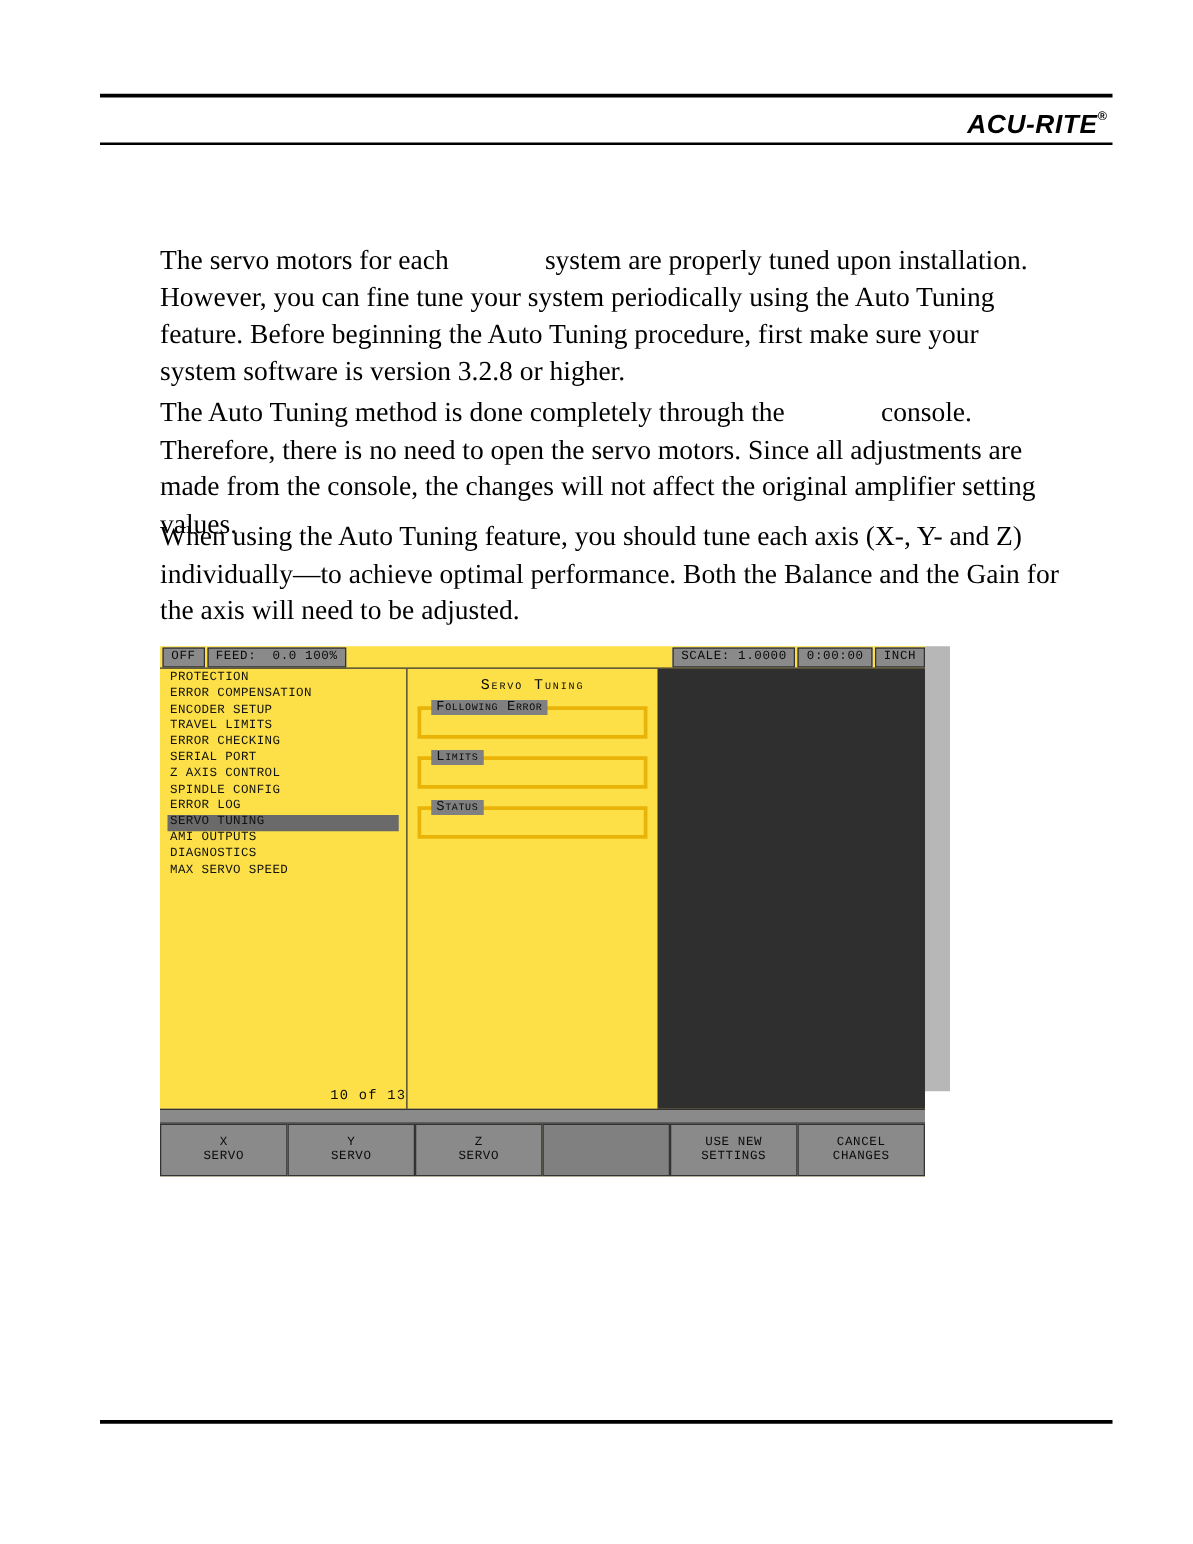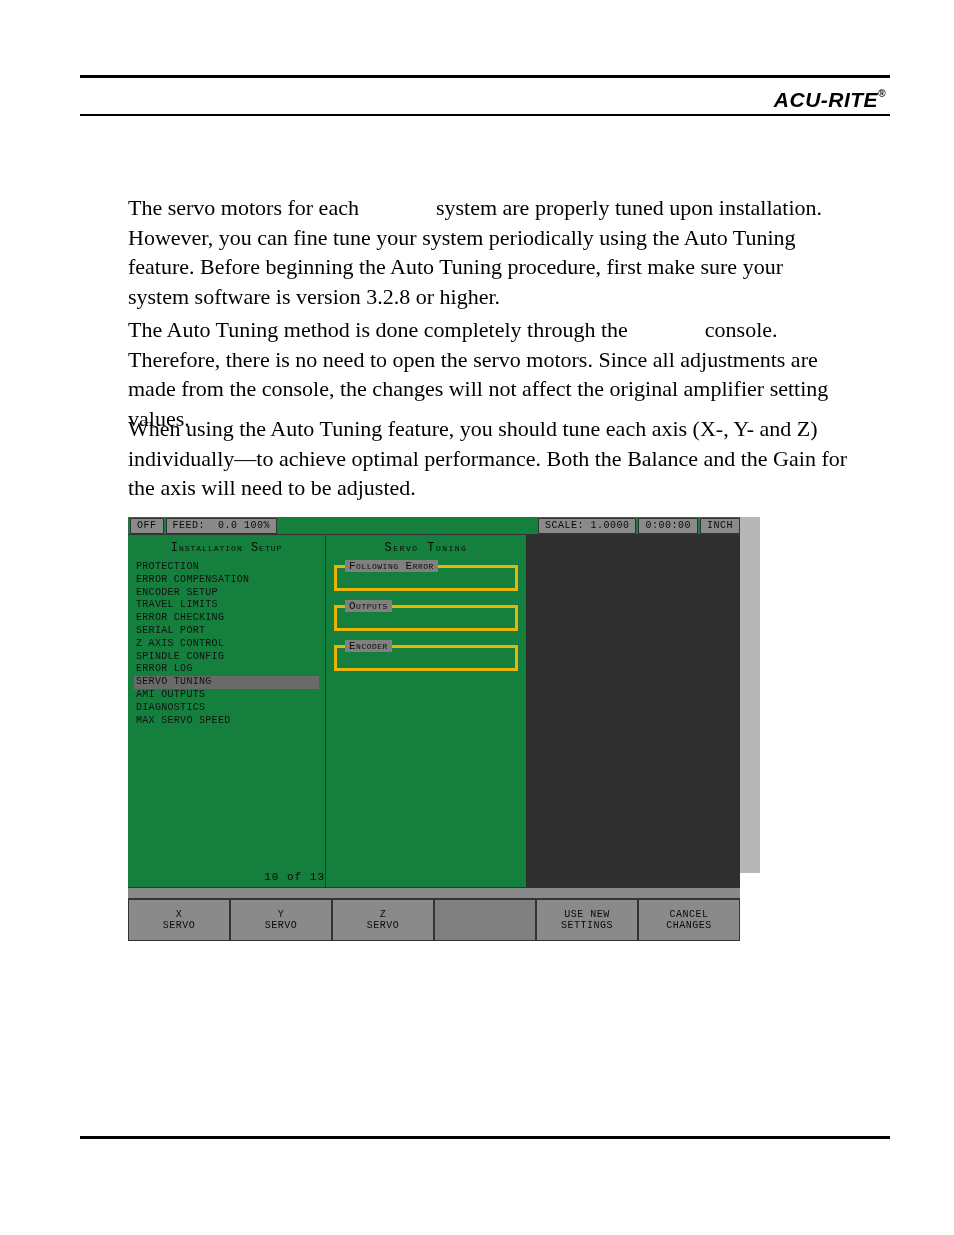--- a/index.html
+++ b/index.html
@@ -9,21 +9,21 @@
   .brand { position: absolute; right: 68px; top: 88px; font-family: Arial, Helvetica, sans-serif; font-weight: 900; font-style: italic; font-size: 21px; letter-spacing: 0.5px; }
   .brand sup { font-size: 10px; font-style: normal; vertical-align: top; }
   .hr-brand { position: absolute; left: 80px; right: 64px; top: 114px; border-top: 2px solid #000; }
   .body-text { position: absolute; left: 128px; right: 92px; font-size: 22px; line-height: 1.35; text-align: left; }
   .p1 { top: 193px; }
   .p2 { top: 315px; }
   .p3 { top: 414px; }
   
   .shot-wrap { position: absolute; left: 128px; top: 517px; width: 612px; height: 424px; }
   .shot-side { position: absolute; left: 612px; top: 0; width: 20px; height: 356px; background: #b7b7b7; }
-  .shot { position: absolute; inset: 0; background: #15803d; font-family: "Courier New", monospace; color: #0a0a0a; font-size: 11px; }
+  .shot { position: absolute; inset: 0; background: #fde047; font-family: "Courier New", monospace; color: #0a0a0a; font-size: 11px; }
   .topbar { display: flex; height: 18px; align-items: center; border-bottom: 1px solid #333; }
   .top-btn { border: 1px solid #333; height: 16px; padding: 0 6px; margin-left: 2px; display: inline-flex; align-items: center; background: #8a8a8a; text-transform: uppercase; letter-spacing: 0.5px; font-size: 10px; }
   .top-spacer { flex: 1; }
   .columns { display: flex; height: 352px; }
   .leftcol { width: 198px; border-right: 1px solid #333; display: flex; flex-direction: column; }
   .col-title { text-align: center; font-size: 12px; letter-spacing: 1px; padding: 6px 0 4px; font-variant: small-caps; }
   .menu { flex: 1; padding: 2px 6px 0 6px; font-size: 10px; line-height: 1.28; text-transform: uppercase; font-variant: small-caps; letter-spacing: 0.3px; color: #111; }
   .menu .item { padding: 0 2px; white-space: nowrap; }
   .menu .item.sel { background: #6a6a6a; }
   .page-count { text-align: right; font-size: 11px; padding: 2px 0 4px; letter-spacing: 1px; }
@@ -66,21 +66,20 @@
         </span>
         <span class="top-spacer"></span>
         <span class="top-btn">SCALE: 1.0000</span>
         <span class="top-btn">0:00:00</span>
         <span class="top-btn">INCH</span>
       </div>
 
       <div class="columns">
 
         <div class="leftcol">
-          <div class="col-title">Installation Setup</div>
           <div class="menu">
             <div class="item">Protection</div>
             <div class="item">Error Compensation</div>
             <div class="item">Encoder Setup</div>
             <div class="item">Travel Limits</div>
             <div class="item">Error Checking</div>
             <div class="item">Serial Port</div>
             <div class="item">Z Axis Control</div>
             <div class="item">Spindle Config</div>
             <div class="item">Error Log</div>
@@ -92,24 +91,24 @@
           <div class="page-count">10 of 13</div>
         </div>
 
         <div class="rightpane">
           <div class="panel">
             <div class="col-title">Servo Tuning</div>
             <div class="fieldset">
               <span class="legend">Following Error</span>
             </div>
             <div class="fieldset">
-              <span class="legend">Outputs</span>
+              <span class="legend">Limits</span>
             </div>
             <div class="fieldset">
-              <span class="legend">Encoder</span>
+              <span class="legend">Status</span>
             </div>
           </div>
           <div class="dark"></div>
         </div>
       </div>
 
       <div class="sep"></div>
 
       <div class="softkeys">
         <div class="sk">

